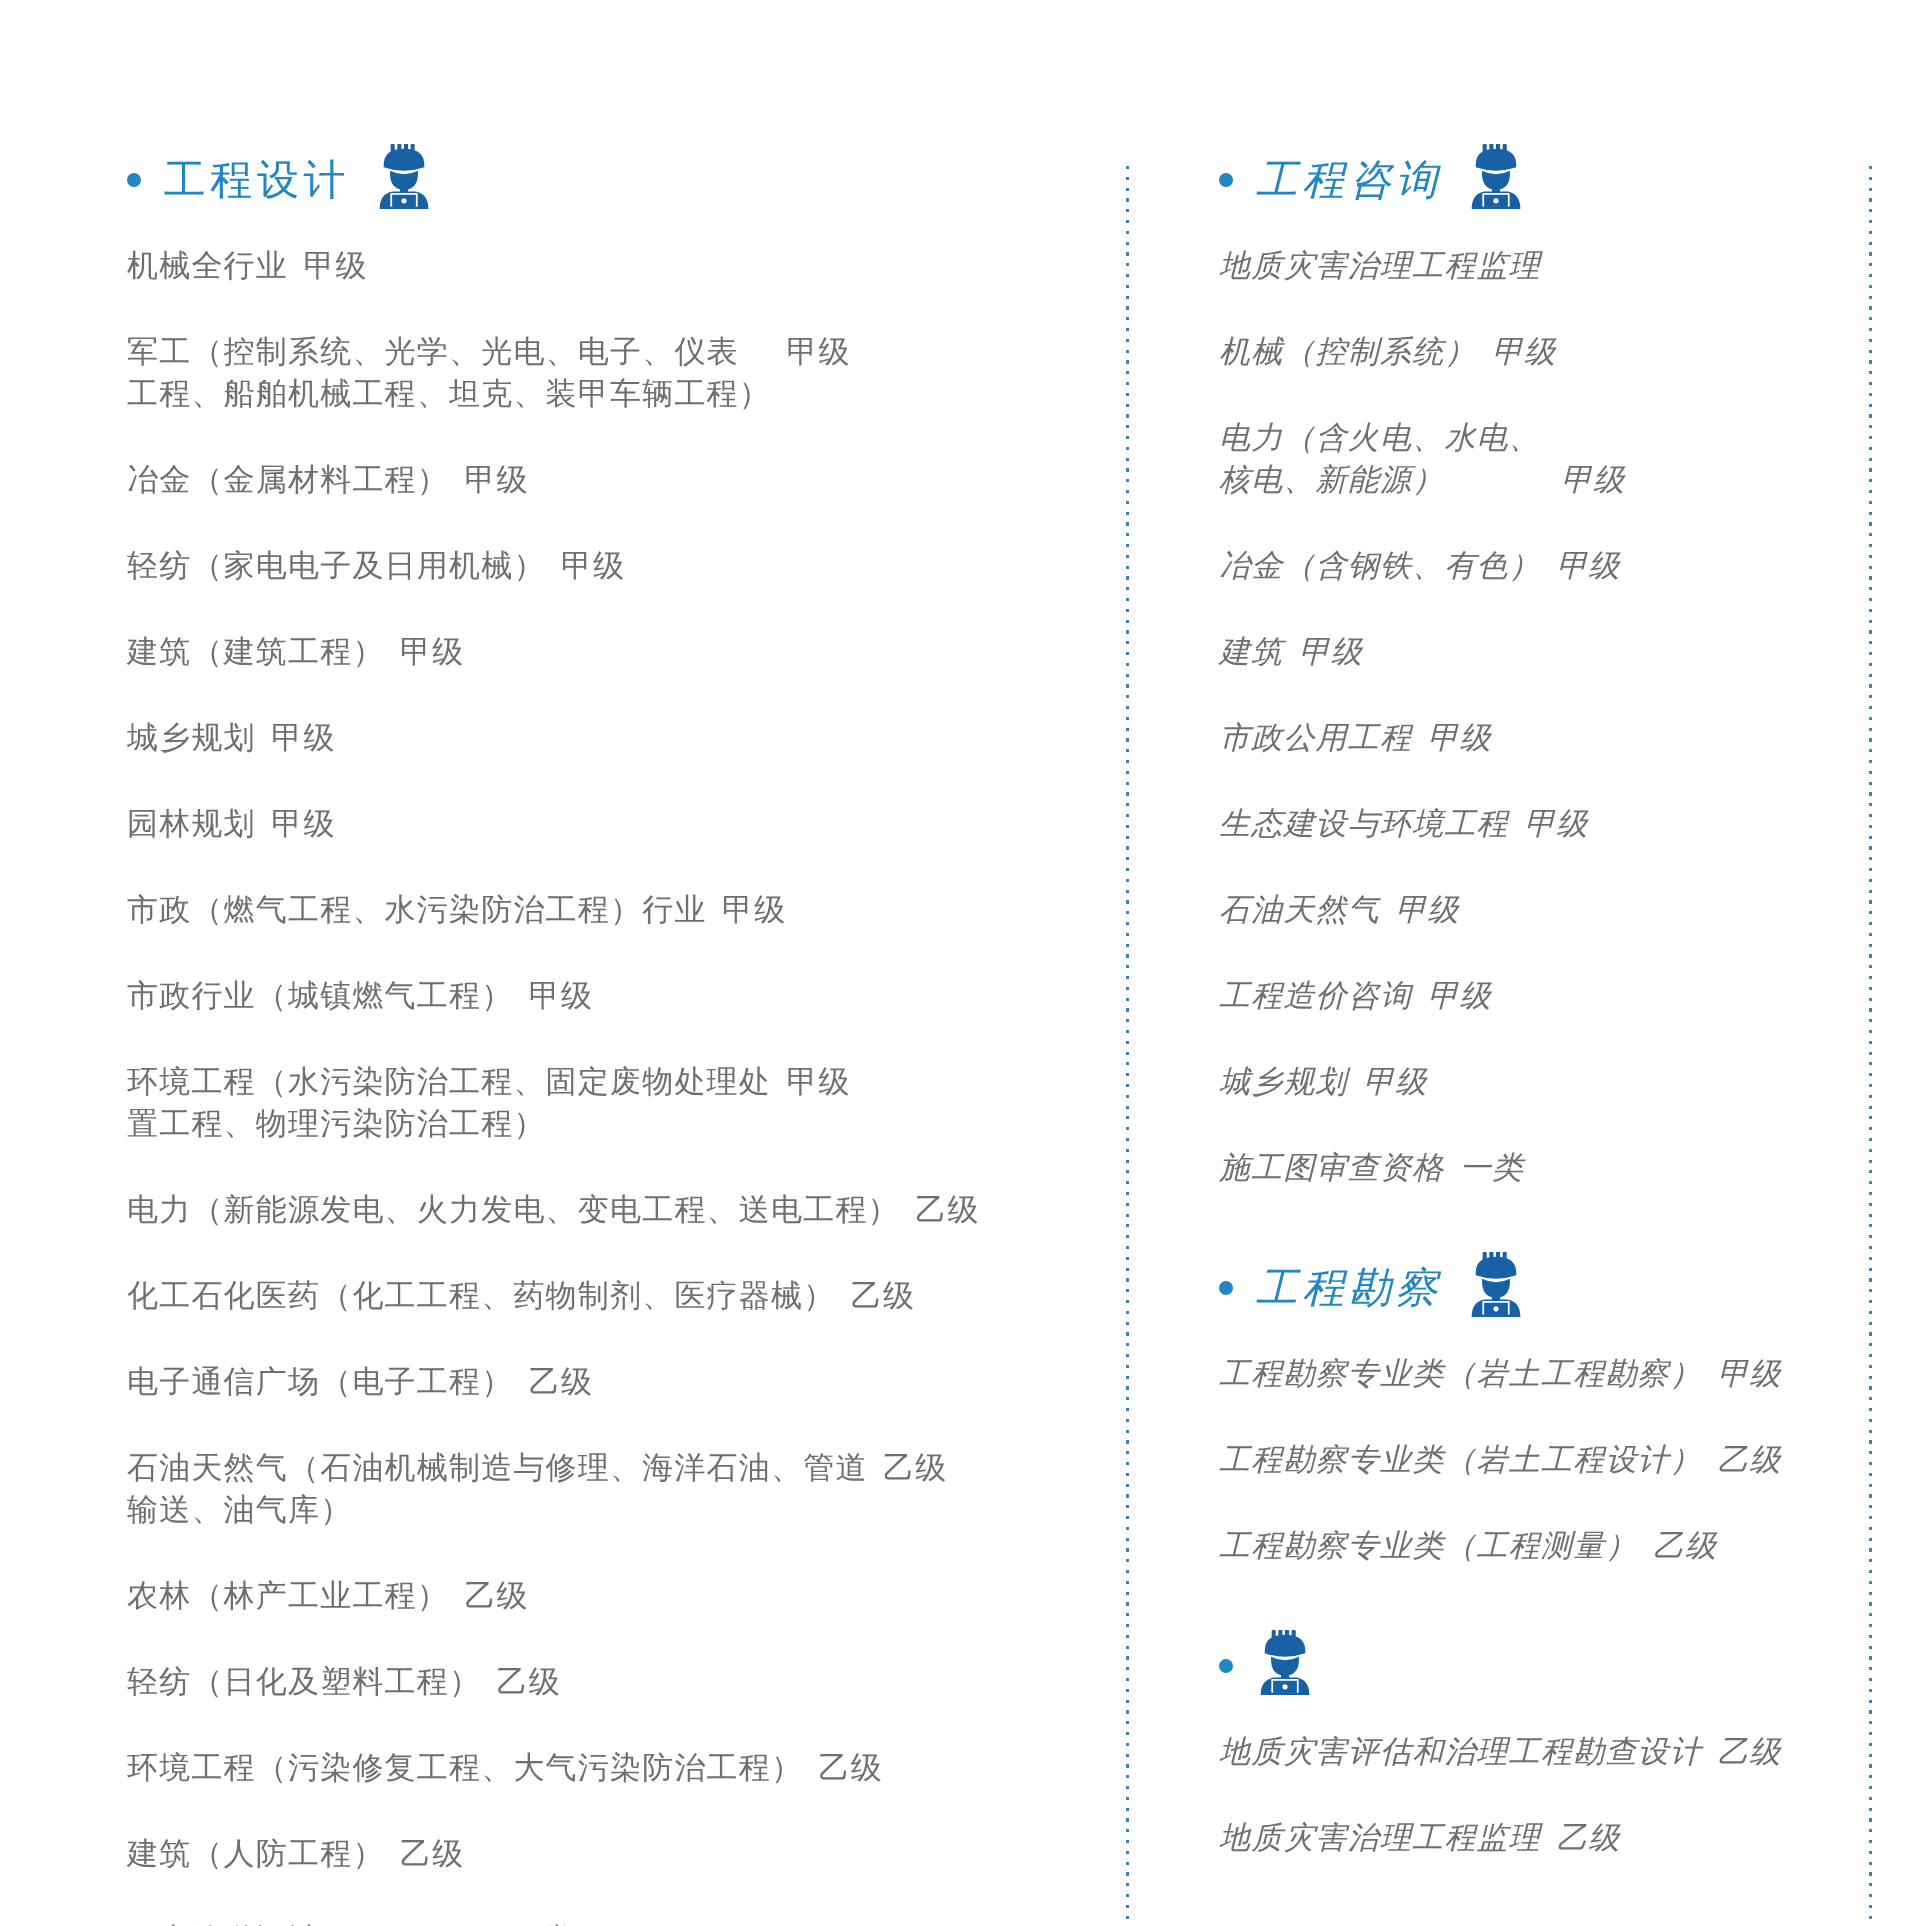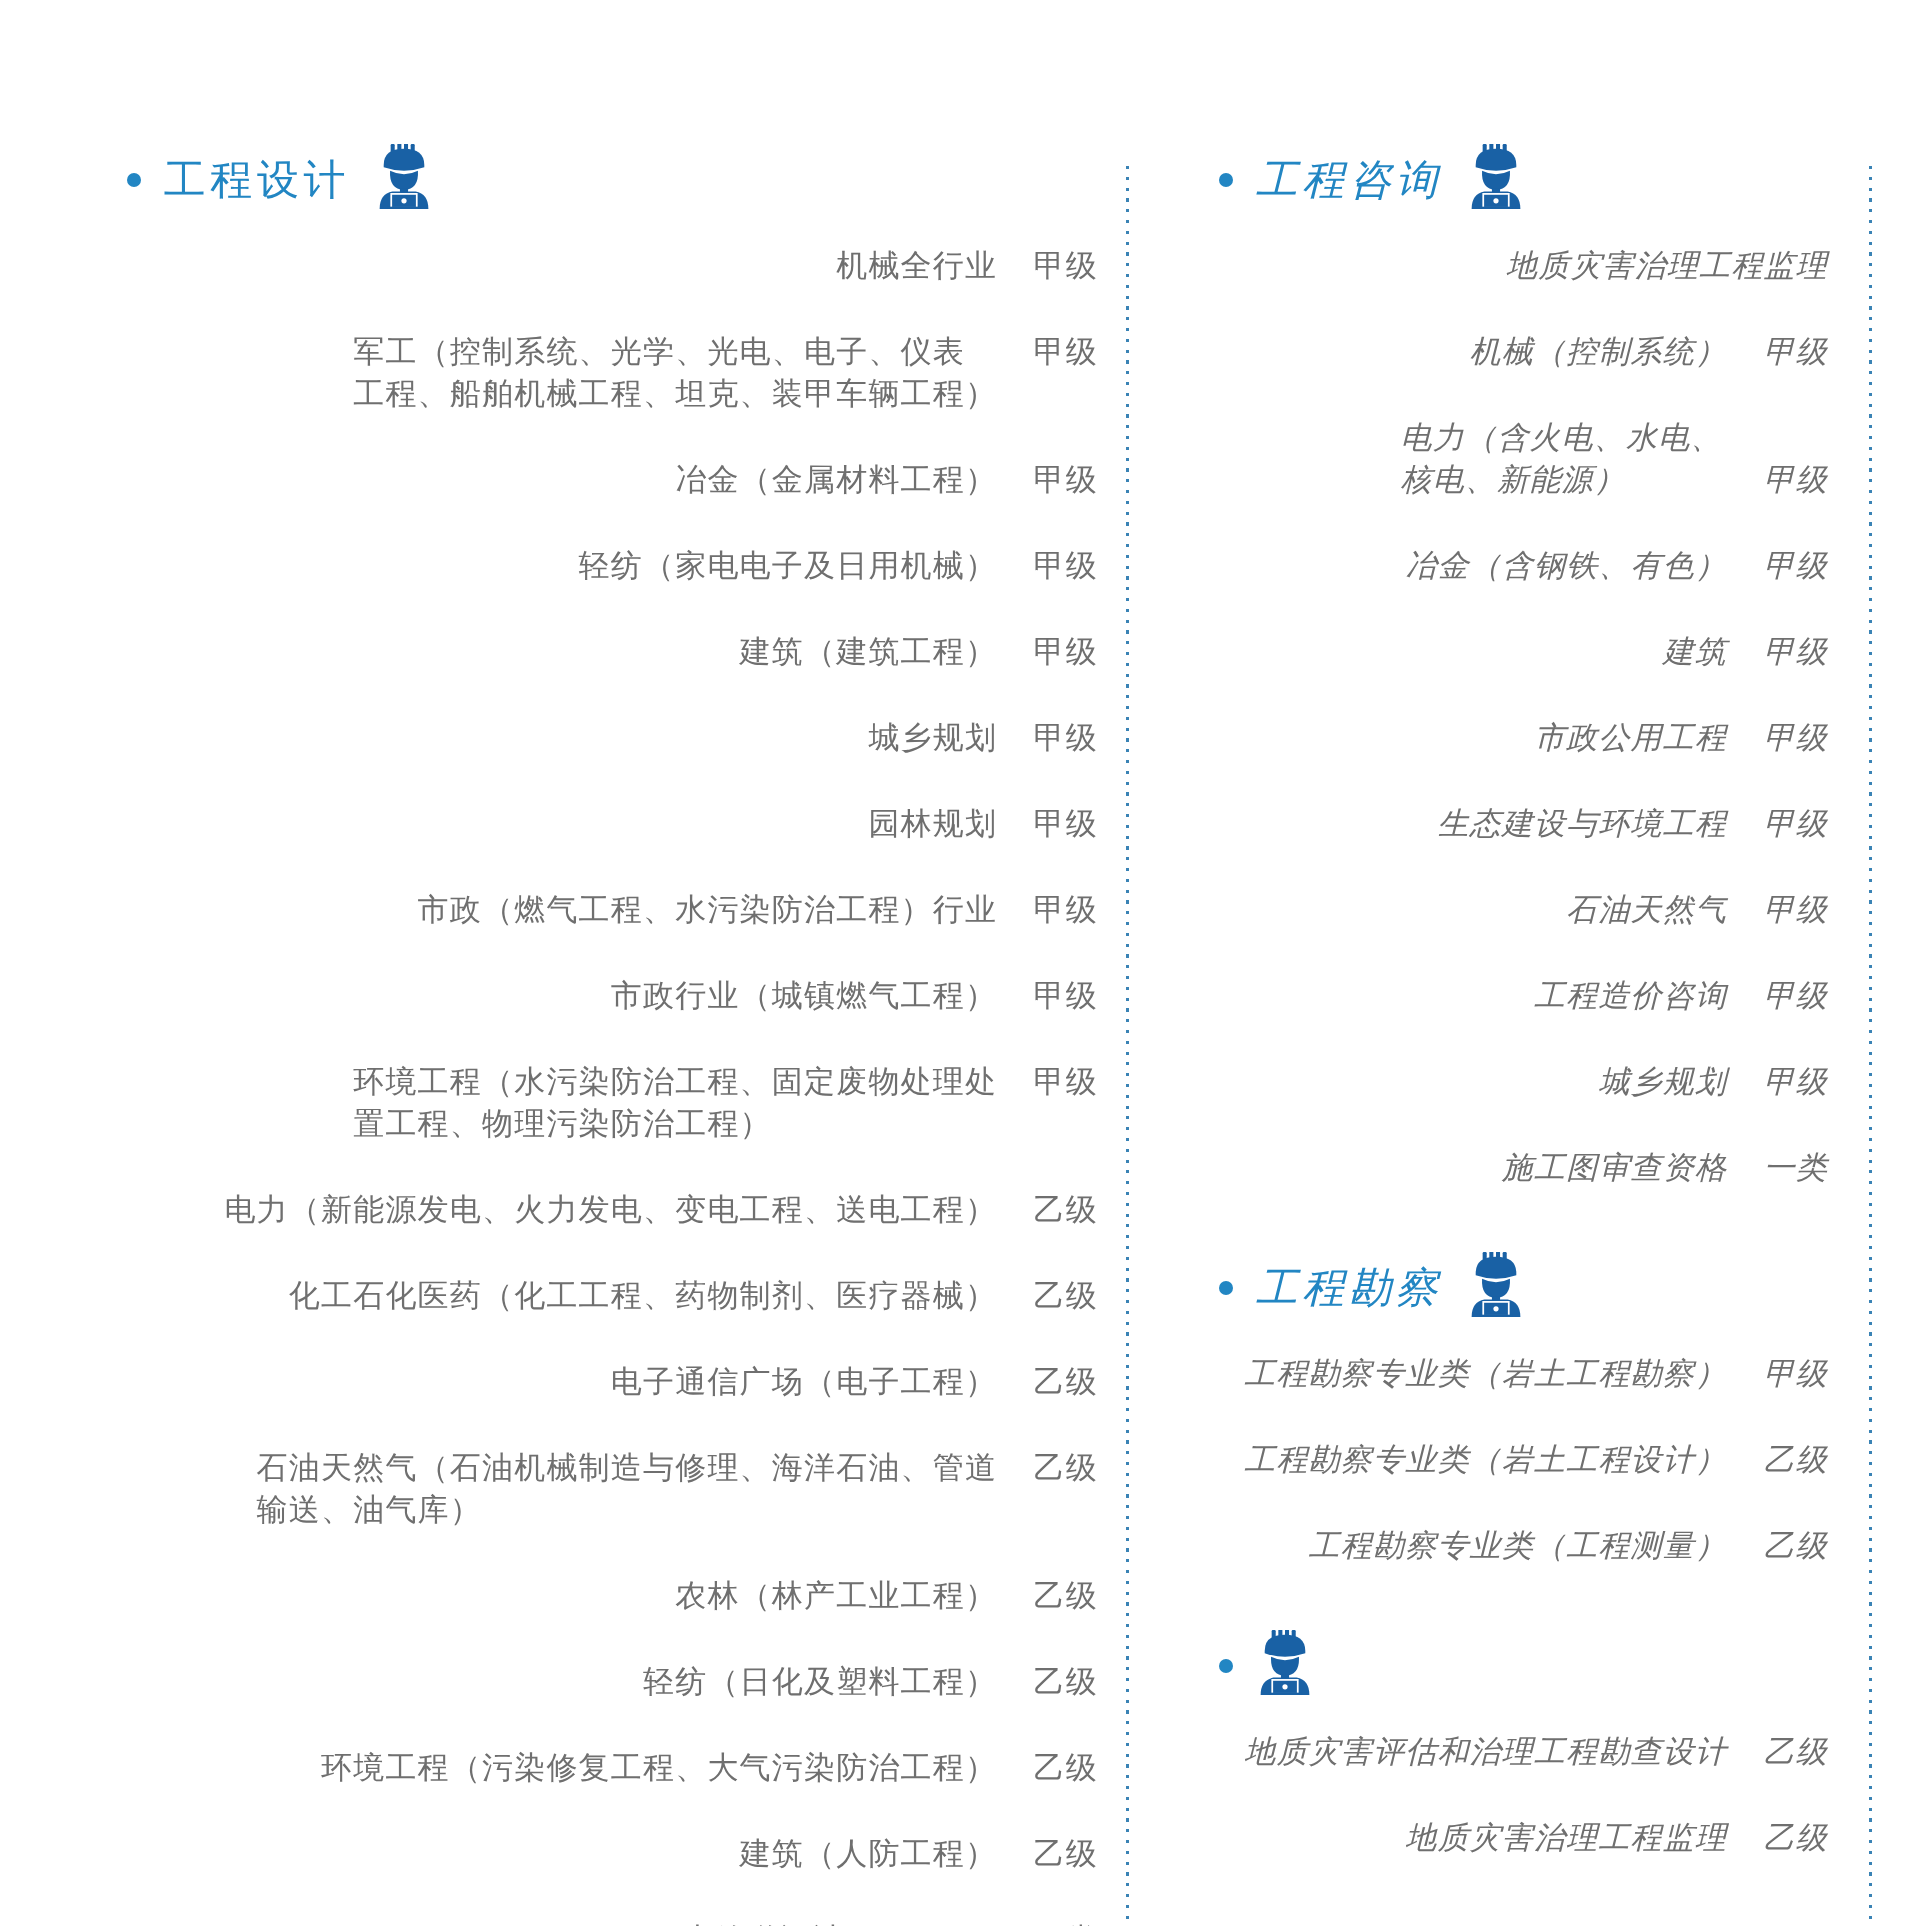--- a/index.html
+++ b/index.html
@@ -36,27 +36,27 @@
   }
   .title{
     font-size:42px;letter-spacing:4.6px;color:var(--header-blue);
     white-space:nowrap;
   }
   .engineer{width:58px;height:65px;flex:0 0 auto;margin-top:-7px;}
   .engineer svg{width:100%;height:100%;display:block;}
   .engineer .fill{fill:var(--icon-blue);}
   .rows{font-size:31px;line-height:42px;letter-spacing:1.2px;}
   .row{
-    display:flex;justify-content:flex-end;align-items:flex-start;
+    display:flex;justify-content:flex-start;align-items:flex-start;
     gap:15.4px;margin-bottom:44px;
   }
   .row:last-child{margin-bottom:0;}
   .row.grade-bottom{align-items:flex-end;gap:20px;}
   .qname{white-space:pre-line;}
-  .qgrade{white-space:nowrap;flex:0 0 auto;letter-spacing:1.2px;margin-left:21px;}
+  .qgrade{white-space:nowrap;flex:0 0 auto;letter-spacing:1.2px;}
 </style>
 </head>
 <body>
 
 <div class="divider" id="divider-1"></div>
 <div class="divider" id="divider-2"></div>
 
 <div class="column" id="col-0">
     <section class="section">
       <div class="header">

